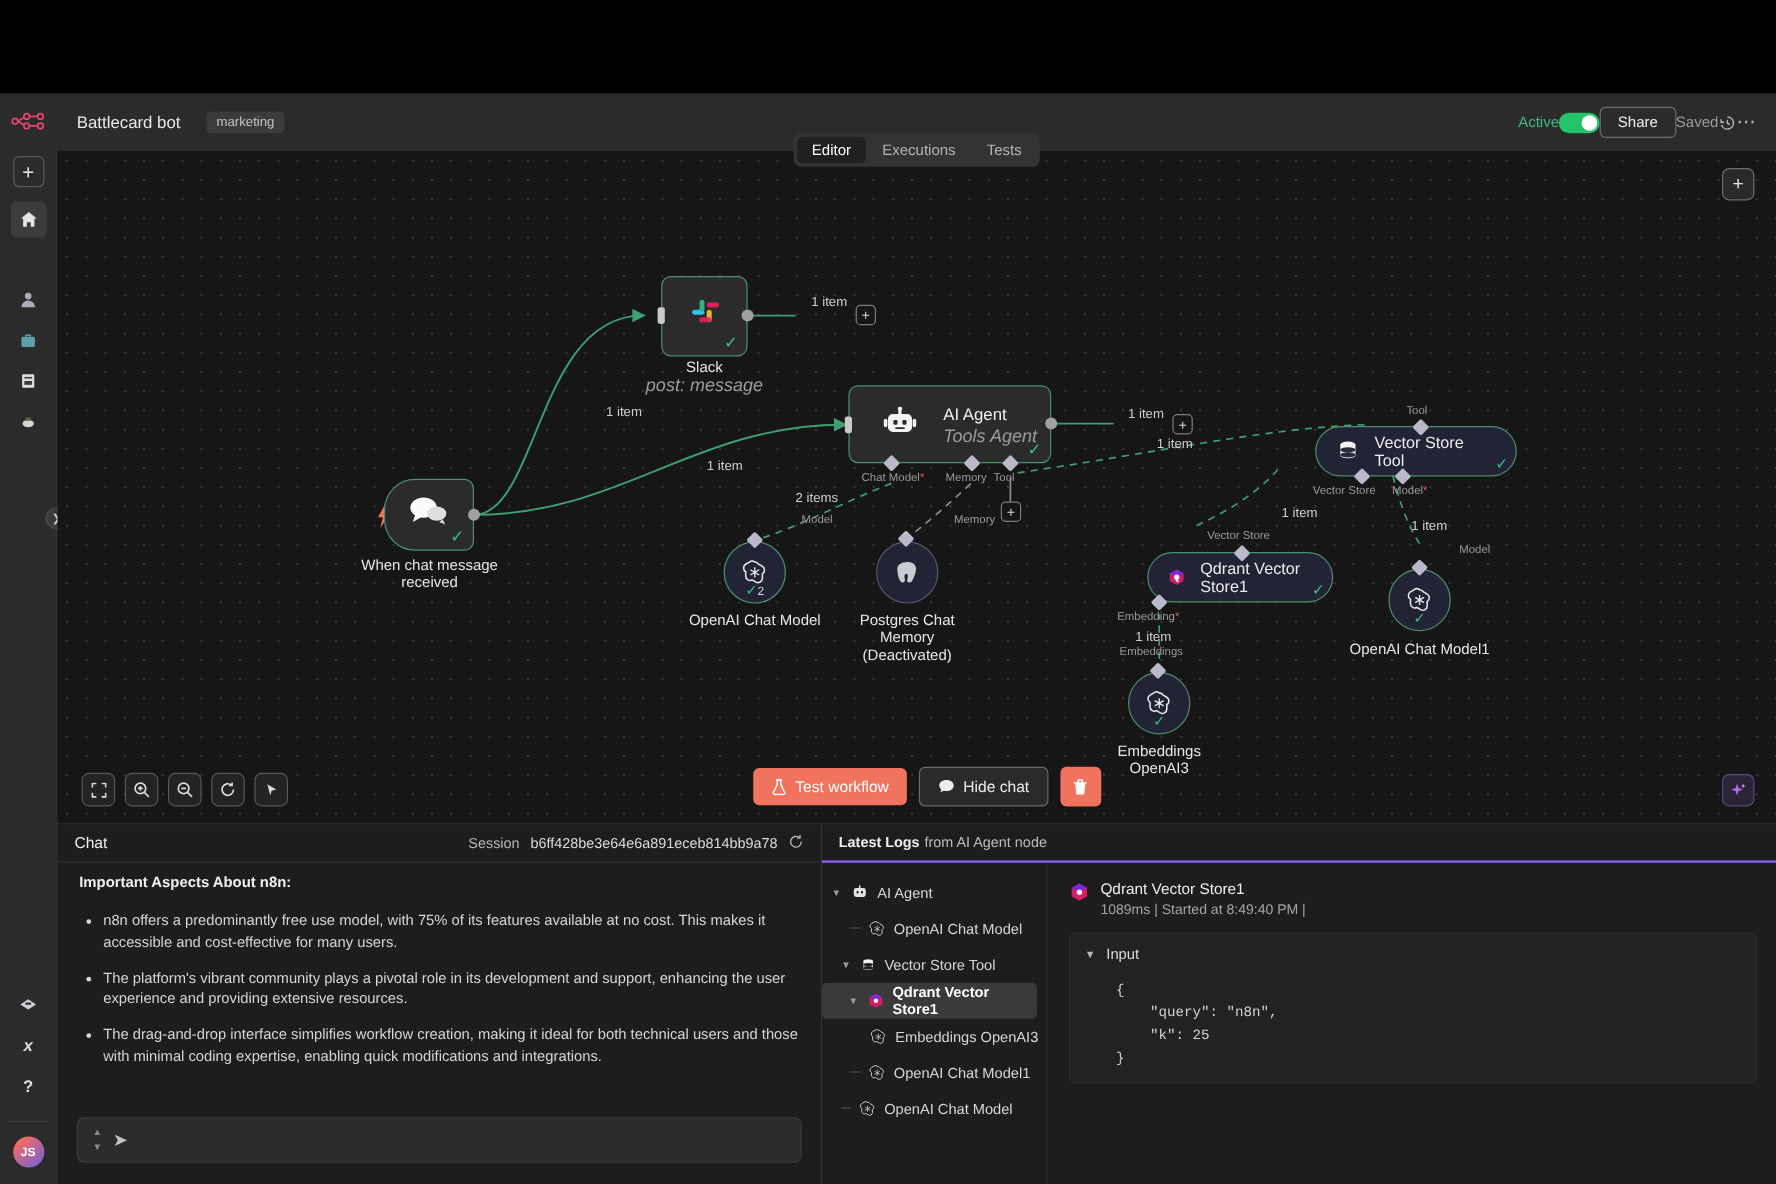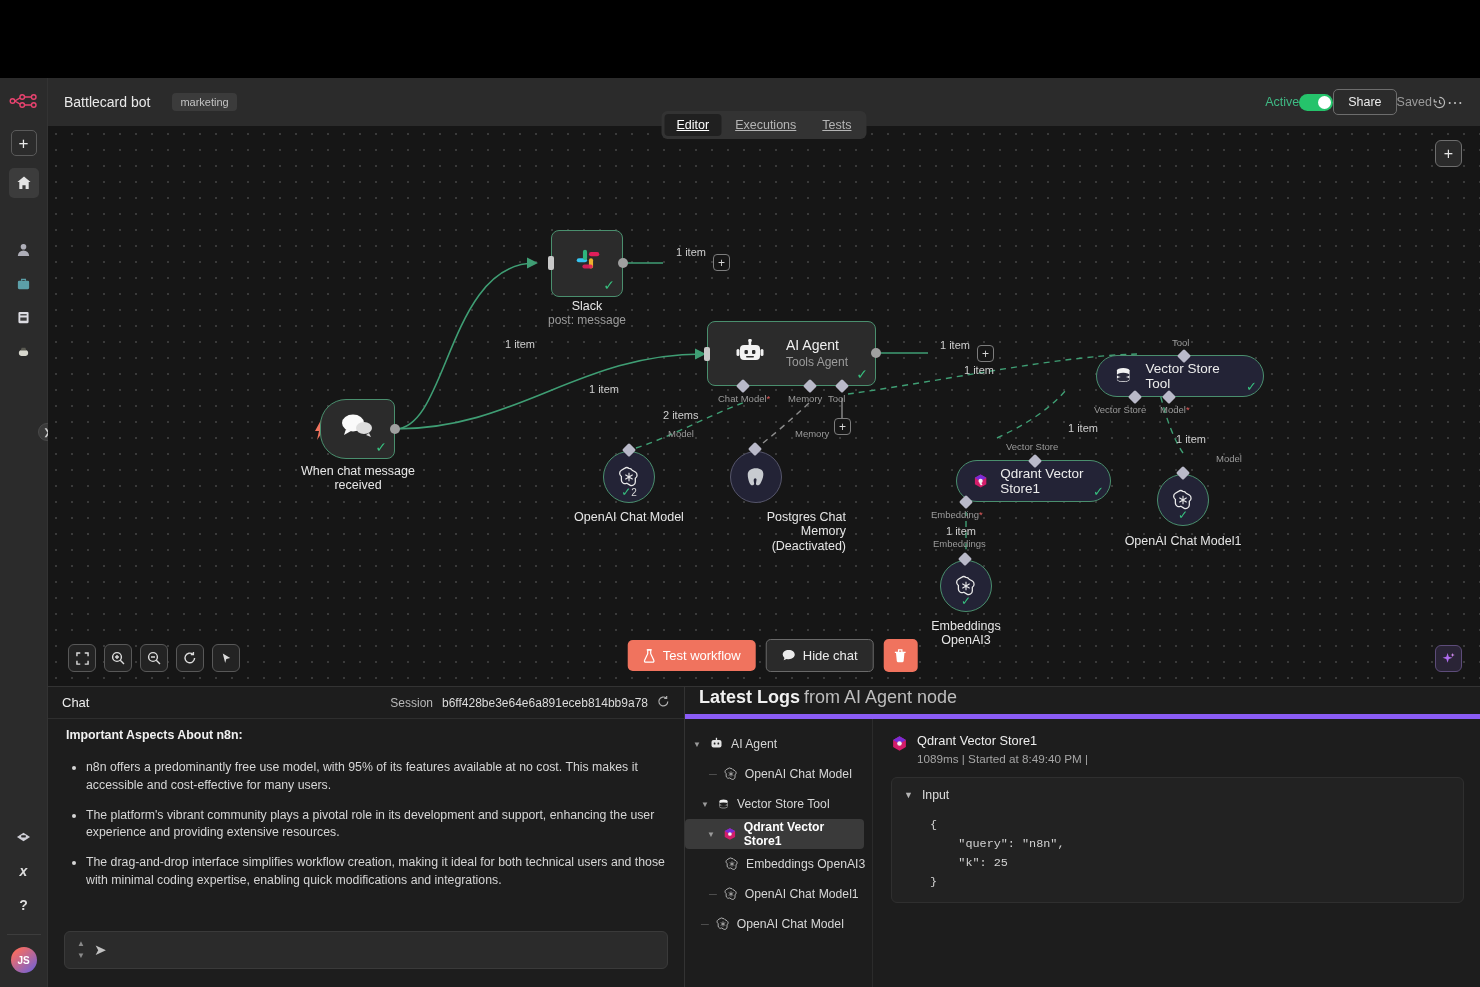--- a/index.html
+++ b/index.html
@@ -79,21 +79,21 @@
   }
   .saved-txt { color:#9a9a9a; font-size:12.5px; }
   .hdr-icon { color:#b9b9b9; cursor:pointer; display:flex; align-items:center; }
   .dots { letter-spacing:1px; font-size:16px; color:#b9b9b9; cursor:pointer; }
 
   
   .tabs {
     position:absolute; left:50%; transform:translateX(-50%); top:33px;
     background:#333; border-radius:6px; padding:3px; display:flex; gap:2px; z-index:20;
   }
-  .tab { padding:4px 12px; border-radius:4px; font-size:12.5px; color:#b5b5b5; cursor:pointer;text-decoration:underline; }
+  .tab { padding:4px 12px; border-radius:4px; font-size:12.5px; color:#b5b5b5; cursor:pointer; }
   .tab.active { background:#202020; color:#fff; }
 
   
   .canvas {
     position:relative; height:560px; flex:0 0 560px;
     background-color:#161616;
     background-image:radial-gradient(#3a3a3a 1px, transparent 1px);
     background-size:16px 16px;
     overflow:hidden;
   }
@@ -104,21 +104,21 @@
     border-radius:8px; z-index:5;
   }
   .node.trigger { border-radius:26px 8px 8px 26px; }
   .node .tick {
     position:absolute; right:7px; bottom:4px; color:#37c07f; font-size:14px; line-height:1;
   }
   .node-label {
     position:absolute; text-align:center; color:#e6e6e6; font-size:12.5px; line-height:1.15;
     width:180px; left:50%; transform:translateX(-50%);
   }
-  .node-sub { color:#9c9c9c; font-size:12px; }
+  .node-sub { color:#9c9c9c; font-size:15px;font-style:italic; }
   .port {
     position:absolute; width:10px; height:10px; border-radius:50%; background:#a0a0a0; z-index:6;
   }
   .port-in {
     position:absolute; width:6px; height:14px; border-radius:2px; background:#c9c9c9; z-index:6;
   }
   .plus-sq {
     position:absolute; width:17px; height:17px; border:1px solid #7d7d7d; border-radius:4px;
     display:flex; align-items:center; justify-content:center; color:#d6d6d6;
     font-size:12px; line-height:1; background:#161616; z-index:7; cursor:pointer;
@@ -211,22 +211,22 @@
   .chat-input input {
     flex:1; background:transparent; border:none; outline:none;
     color:#e3e3e3; font-size:12.3px; font-family:inherit;
   }
   .chat-input input::placeholder { color:#8d8d8d; }
   .send { color:#c2c2c2; font-size:15px; cursor:pointer; }
 
   
   .logs-pane { flex:1; display:flex; flex-direction:column; background:#1d1d1d; min-width:0; }
   .logs-head {
-    height:32px; display:flex; padding:0 14px;
-    border-bottom:5px solid #8b5cf6; font-size:18px; color:#bdbdbd; flex:0 0 32px;
+    height:32px; display:flex; align-items:center; padding:0 14px;
+    border-bottom:2px solid #8b5cf6; font-size:12px; color:#bdbdbd; flex:0 0 32px;
   }
   .logs-head b { color:#f0f0f0; font-weight:bold; margin-right:4px; }
   .logs-split { flex:1; display:flex; min-height:0; }
   .tree { width:188px; flex:0 0 188px; padding:10px 0 0 0; border-right:1px solid #2b2b2b; }
   .tree-row {
     display:flex; align-items:center; gap:7px; height:30px;
     padding-left:8px; font-size:12.2px; color:#d6d6d6; cursor:pointer; position:relative;
   }
   .tree-row.sel { background:#3a3a3a; border-radius:4px; margin-right:8px; color:#fff; font-weight:bold; }
   .caret { width:9px; font-size:8px; color:#9a9a9a; display:inline-block; }
@@ -468,21 +468,21 @@
       </div>
       <div class="node-label" style="left:581px; top:384px;">OpenAI Chat Model</div>
 
       <div class="port-label" style="left:747px; top:302px;">Memory</div>
       <div class="diamond" style="left:702px; top:318px;"></div>
       <div class="sub-node off" style="left:682px; top:325px;">
         <svg width="22" height="22" viewBox="0 0 24 24">
           <path d="M12 2.5 c5 0 8 2.4 8 6.2 0 4.4 -2 8 -3.2 10.4 -0.7 1.4 -2 2.2 -3.4 2 -1-0.2 -1.4-1 -1.4-2 0 -1.3 0.6-2.6 0.6-4 0-1-0.5-1.8-1.4-1.8 -1 0-1.7 0.9-1.7 2.2 0 1.6 0.5 2.7 0.5 3.6 0 1.1-0.8 2-2 2 -1.5 0-2.6-1.4-3.4-3.4C3.6 15 3 11.8 3 9.2 3 5.2 6.6 2.5 12 2.5Z" fill="#c8cbd0"></path>
         </svg>
       </div>
-      <div class="node-label" style="left:708px; top:384px;text-align:right;">Postgres Chat<br>Memory<br>(Deactivated)</div>
+      <div class="node-label" style="left:708px; top:384px;">Postgres Chat<br>Memory<br>(Deactivated)</div>
 
       <div class="port-label" style="left:1124px; top:211px;">Tool</div>
       <div class="diamond" style="left:1131px; top:225px;"></div>
       <div class="pill-node" style="left:1048px; top:229px; width:168px;">
         <svg width="22" height="22" viewBox="0 0 24 24">
           <ellipse cx="12" cy="5.6" rx="7.4" ry="3" fill="#f2f2f2"></ellipse>
           <path d="M4.6 5.6 v5 c0 1.7 3.3 3 7.4 3 s7.4-1.3 7.4-3 v-5" fill="#f2f2f2"></path>
           <path d="M4.6 11 v5 c0 1.7 3.3 3 7.4 3 s7.4-1.3 7.4-3 v-5" fill="#f2f2f2"></path>
           <ellipse cx="12" cy="10.8" rx="7.4" ry="2.6" fill="#2b2b3c"></ellipse>
           <ellipse cx="12" cy="15.6" rx="7.4" ry="2.6" fill="#2b2b3c"></ellipse>
@@ -615,21 +615,21 @@
               <svg width="13" height="13" viewBox="0 0 14 14">
                 <path d="M11.6 7 a4.8 4.8 0 1 1 -1.7 -3.7" fill="none" stroke="#b0b0b0" stroke-width="1.3"></path>
                 <path d="M10.4 1 V3.6 H7.8" fill="none" stroke="#b0b0b0" stroke-width="1.3"></path>
               </svg>
             </span>
           </div>
         </div>
         <div class="chat-body">
           <h4>Important Aspects About n8n:</h4>
           <ul>
-            <li>n8n offers a predominantly free use model, with 95% of its features available at no cost. This makes it accessible and cost-effective for many users.</li>
+            <li>n8n offers a predominantly free use model, with 75% of its features available at no cost. This makes it accessible and cost-effective for many users.</li>
             <li>The platform's vibrant community plays a pivotal role in its development and support, enhancing the user experience and providing extensive resources.</li>
             <li>The drag-and-drop interface simplifies workflow creation, making it ideal for both technical users and those with minimal coding expertise, enabling quick modifications and integrations.</li>
           </ul>
         </div>
         <div class="chat-input-wrap">
           <div class="chat-input">
             <span class="arrows">▲<span style="margin-top:3px;">▼</span></span>
             <span class="send">➤</span>
           </div>
         </div>

